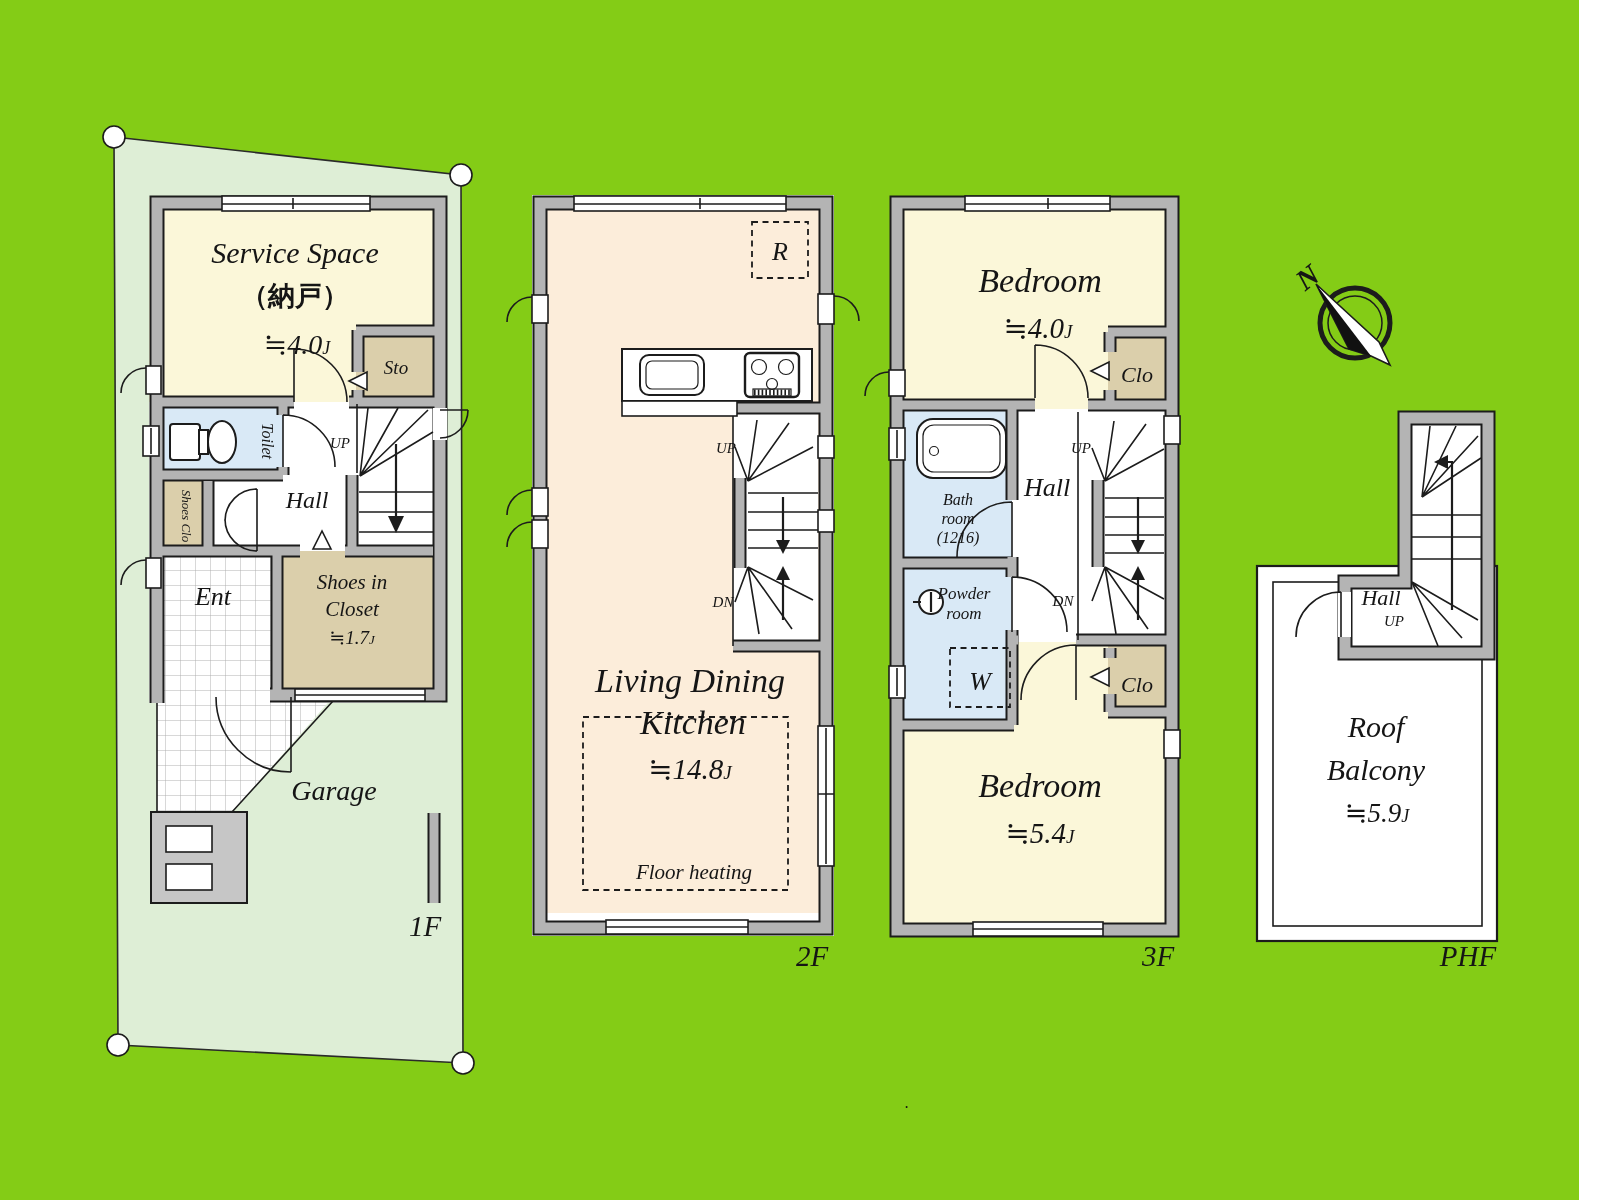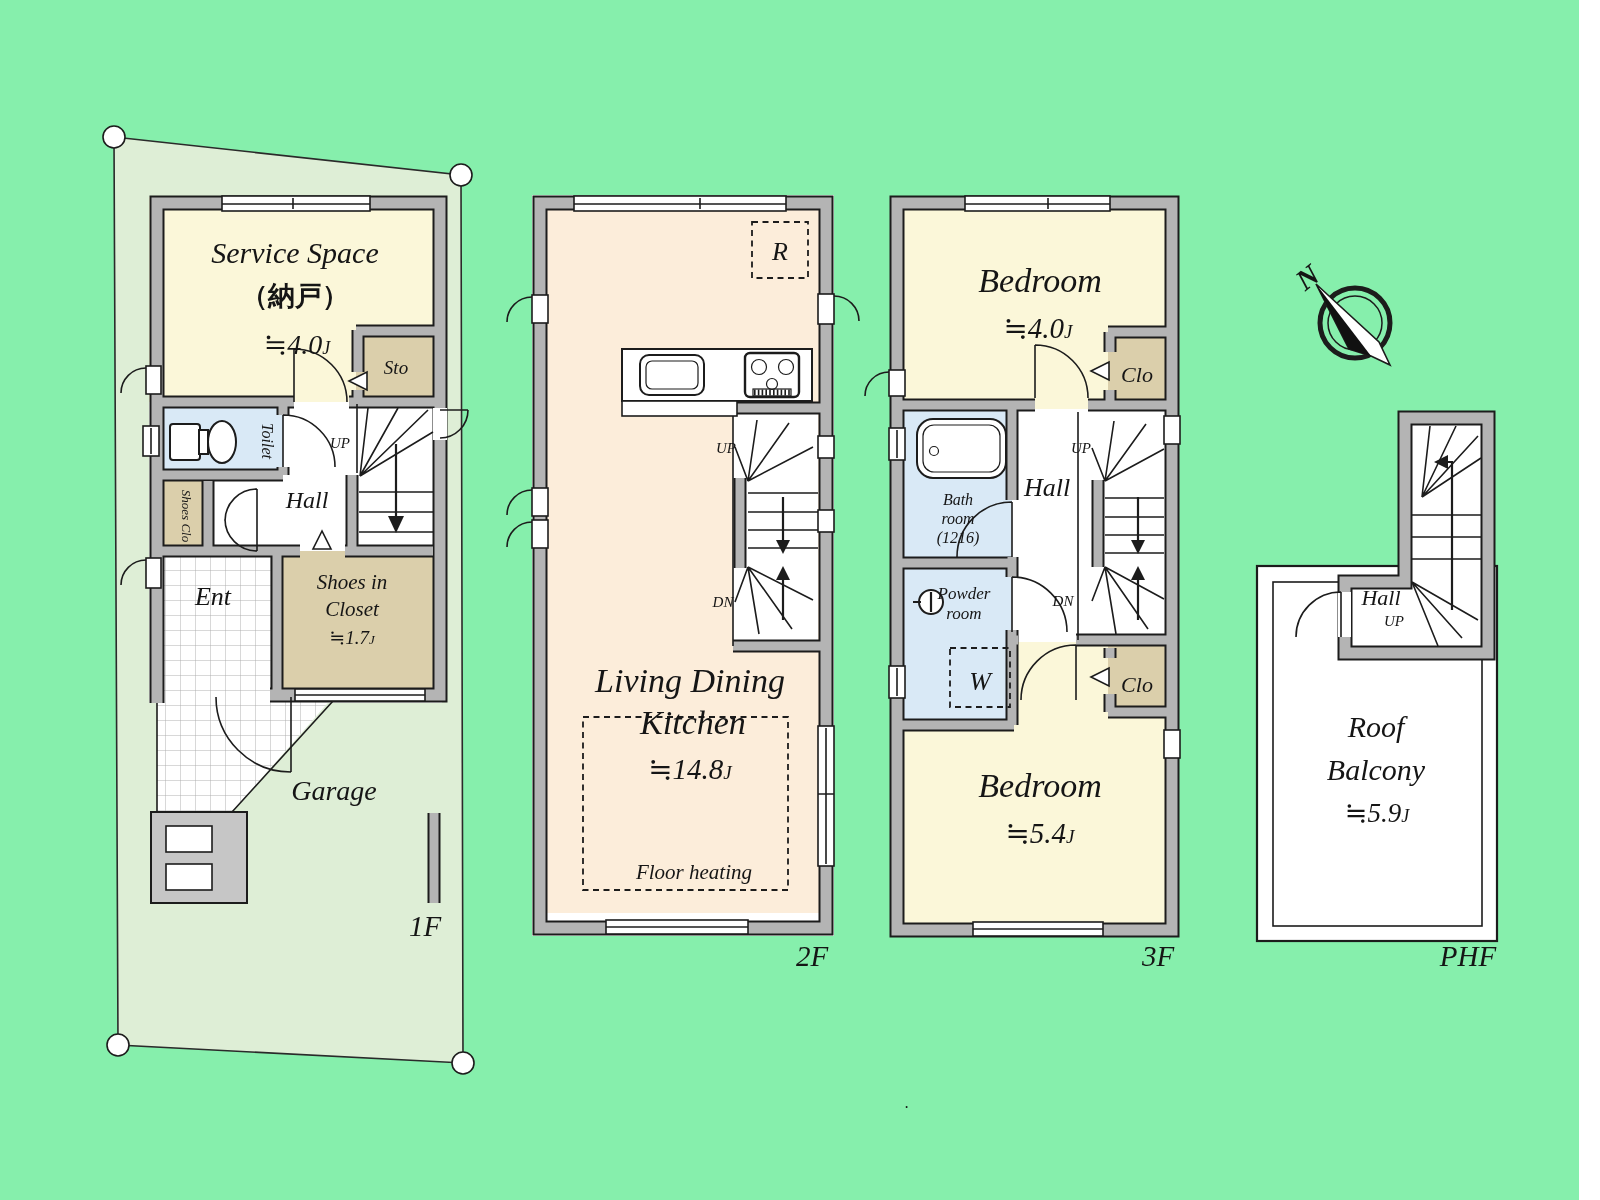--- a/index.html
+++ b/index.html
@@ -1,16 +1,16 @@
 <!DOCTYPE html>
 <html><head>
 <meta charset="utf-8">
 <style>
   html,body{margin:0;padding:0;background:#ffffff;}
-  .page{position:relative;width:1579px;height:1200px;background:#86efac;overflow:hidden;}
+  .page{position:relative;width:1579px;height:1200px;background:#84cc16;overflow:hidden;}
   svg{position:absolute;left:0;top:0;}
   
   .ob{fill:none;stroke:#1c1c1c;stroke-width:15;}
   .og{fill:none;stroke:#b4b4b4;stroke-width:11;}
   .wb{fill:none;stroke:#1c1c1c;stroke-width:13;}
   .wg{fill:none;stroke:#b4b4b4;stroke-width:9;}
   .ln{fill:none;stroke:#1c1c1c;stroke-width:1.6;}
   .w2{fill:none;stroke:#1c1c1c;stroke-width:2.2;}
   .win{fill:#fff;stroke:#1c1c1c;stroke-width:1.6;}
   .gap{fill:#fff;stroke:none;}

